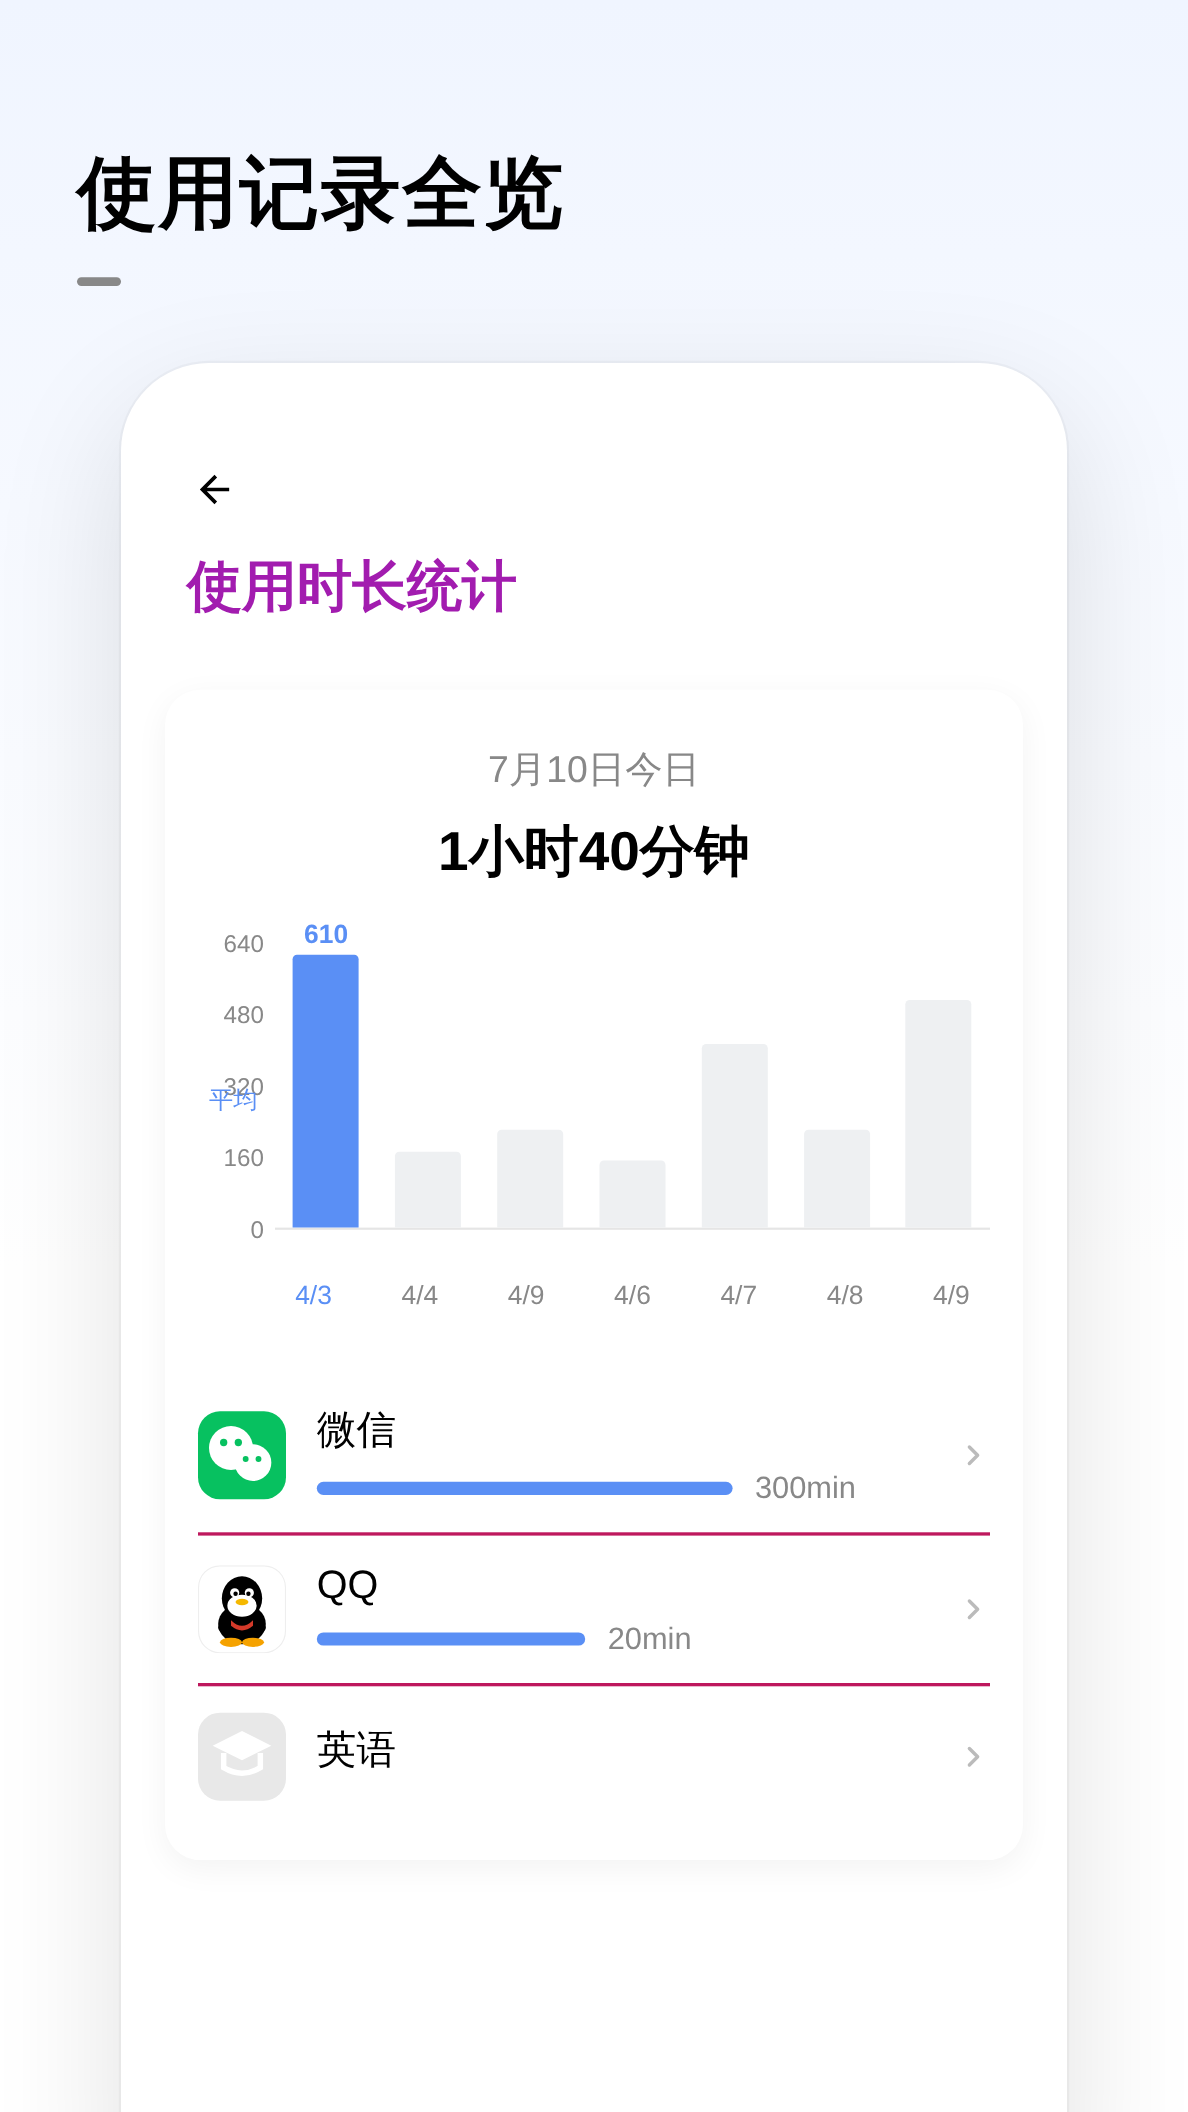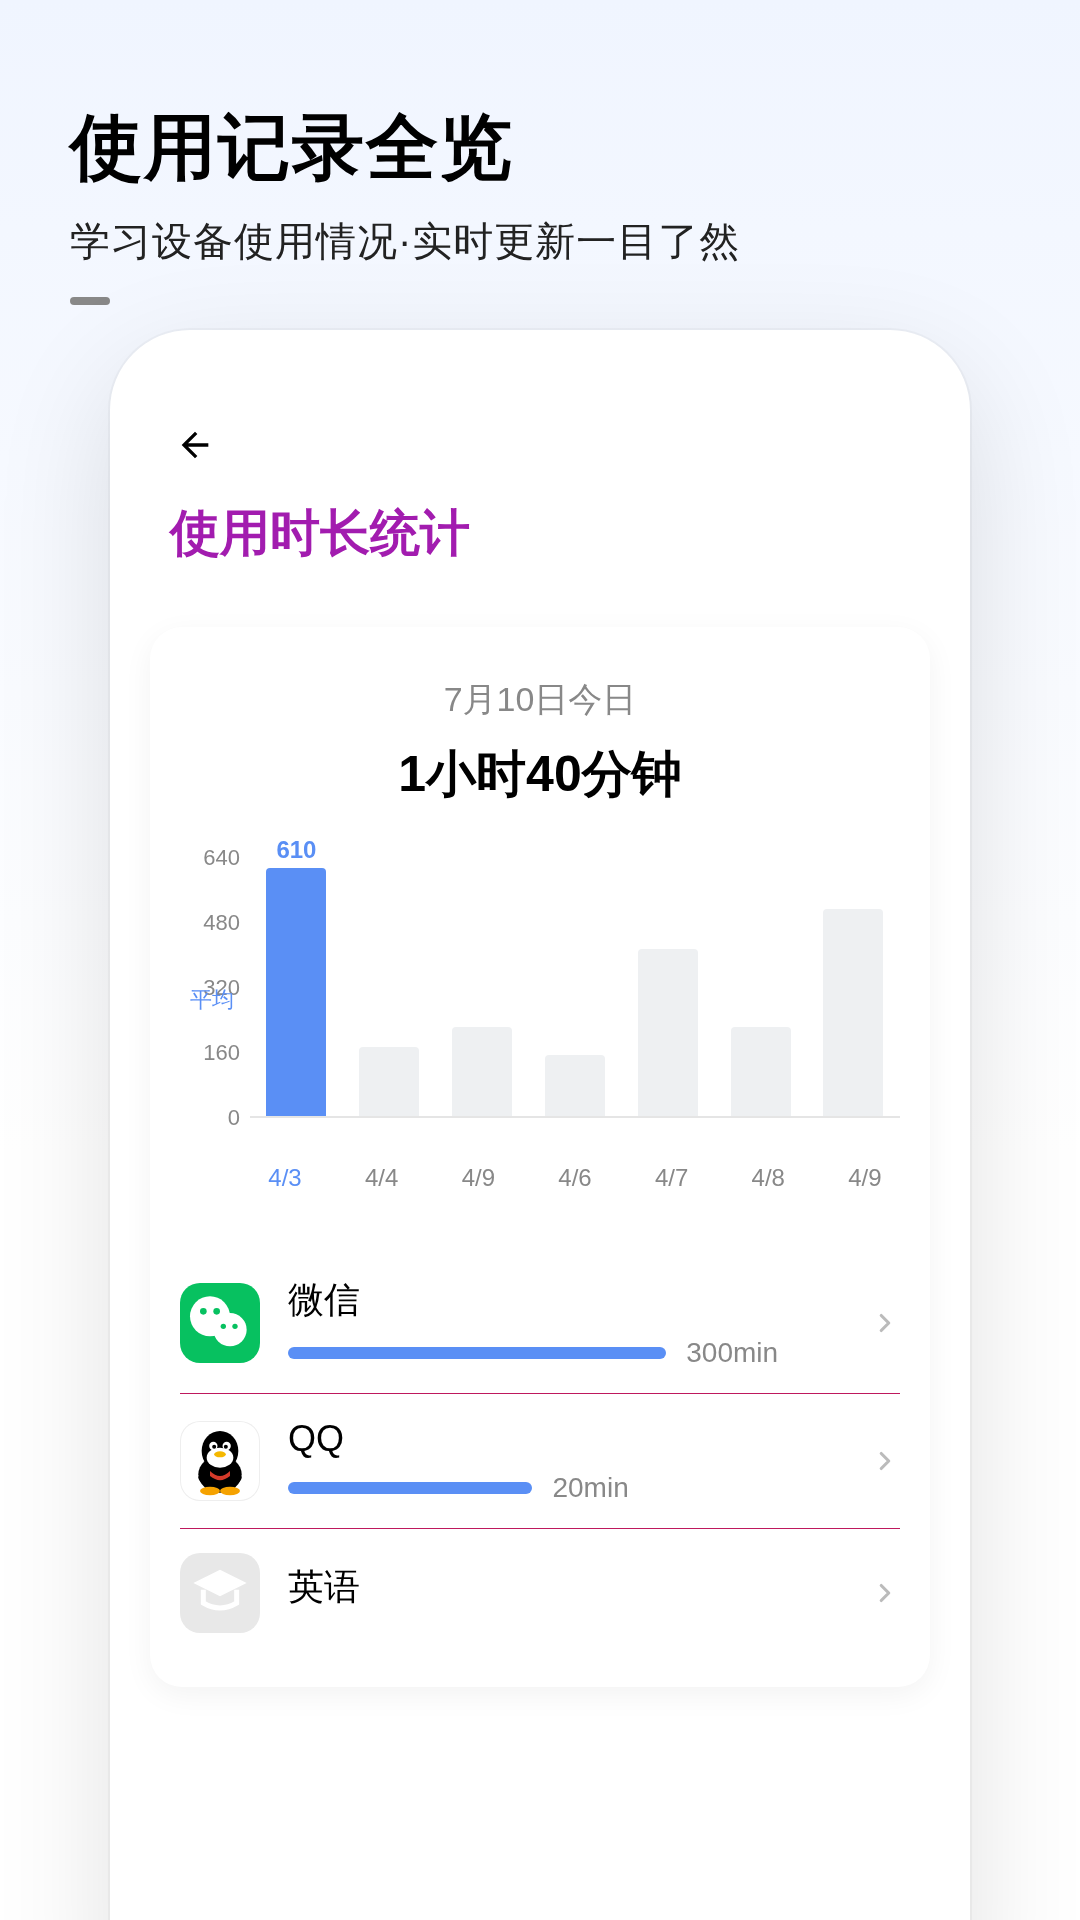--- a/index.html
+++ b/index.html
@@ -6,20 +6,21 @@
     body {
       width: 1080px;
       height: 1920px;
       background: linear-gradient(180deg, #f0f5ff 0%, #ffffff 60%);
       font-family: -apple-system, "PingFang SC", "Microsoft YaHei", sans-serif;
       overflow: hidden;
       position: relative;
     }
     .promo-header {
       padding: 100px 64px 40px 70px;
+      margin-top: 28px;
     }
     .promo-title {
       font-size: 72px;
       font-weight: 900;
       color: #000;
       letter-spacing: 2px;
     }
     .promo-subtitle {
       font-size: 40px;
       color: #222;
@@ -155,21 +156,21 @@
       color: #888;
     }
     .x-label.active { color: #5a8ff5; }
     .app-list {
       margin-top: 60px;
     }
     .app-item {
       display: flex;
       align-items: center;
       padding: 24px 0;
-      border-top: 1px solid #be185d;
+      border-top: 3px solid #be185d;
     }
     .app-item:first-child { border-top: none; }
     .app-icon {
       width: 80px;
       height: 80px;
       border-radius: 20px;
       display: flex;
       align-items: center;
       justify-content: center;
       flex-shrink: 0;
@@ -203,21 +204,20 @@
       height: 30px;
       flex-shrink: 0;
     }
     .chevron svg { width: 100%; height: 100%; }
   </style>
 </head>
 <body>
 
 <div class="promo-header">
   <div class="promo-title">使用记录全览</div>
-  <div class="promo-subtitle">学习设备使用情况·实时更新一目了然</div>
   <div class="promo-dash"></div>
 </div>
 
 <div class="phone-frame">
 
   <div class="back-arrow">
     <svg viewBox="0 0 24 24">
       <path d="M20 11H7.83l5.59-5.59L12 4l-8 8 8 8 1.41-1.41L7.83 13H20v-2z" fill="#000"></path>
     </svg>
   </div>

